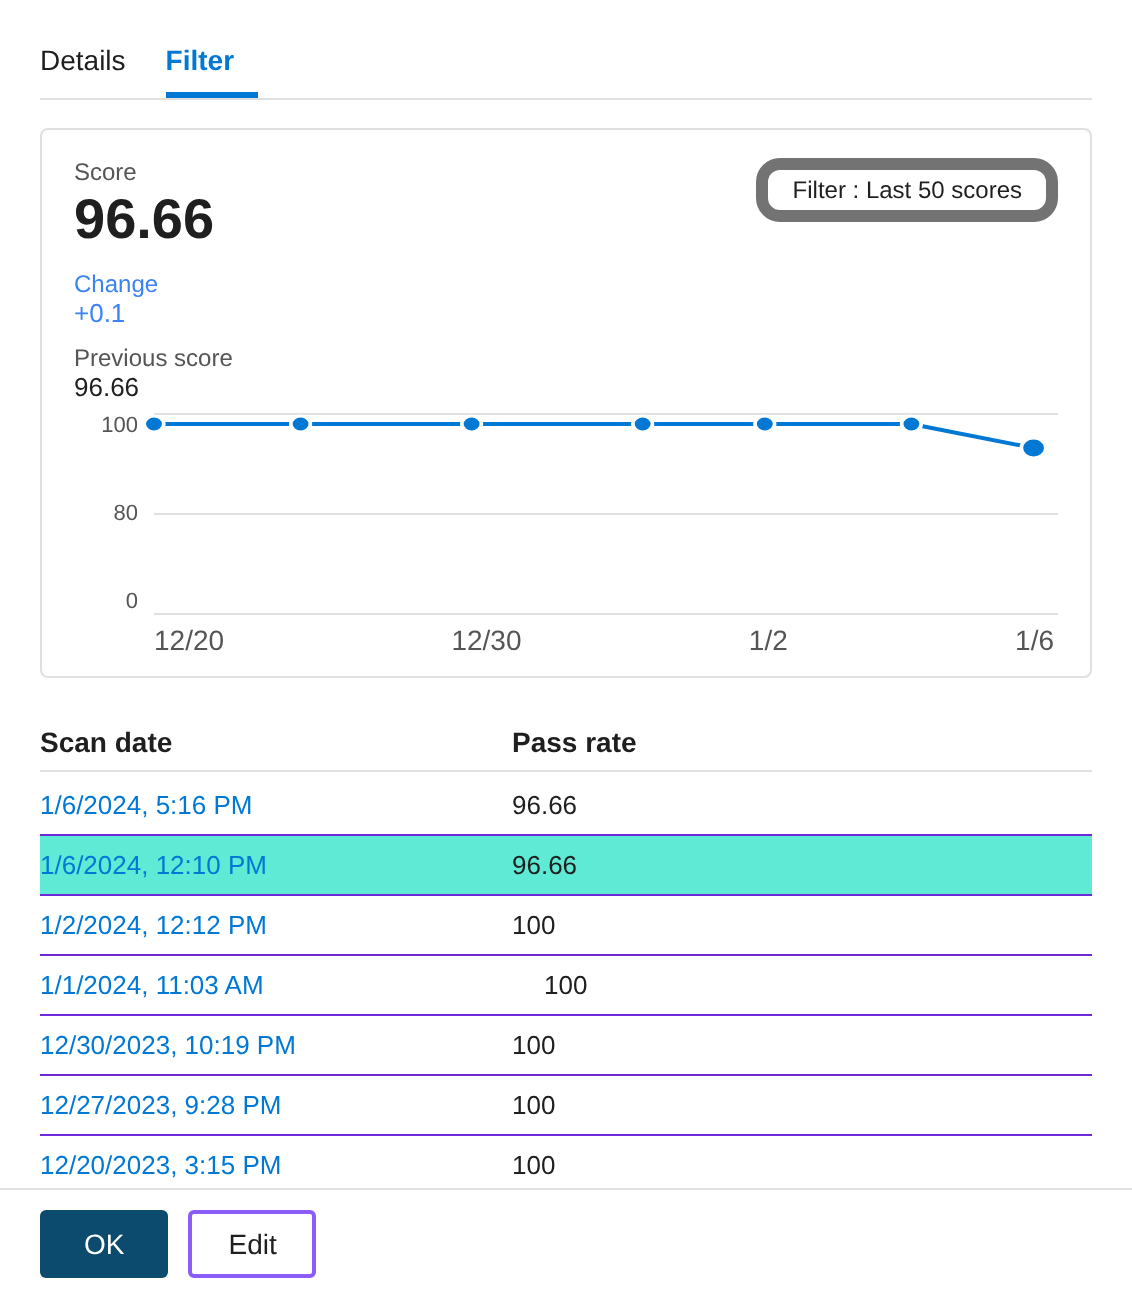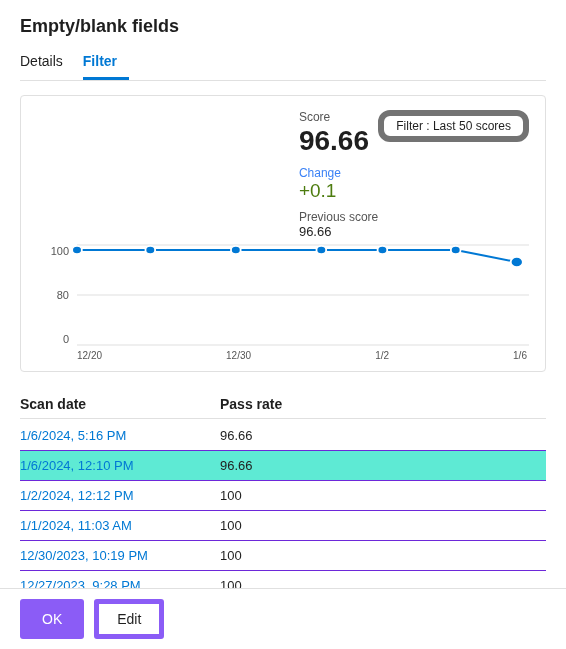--- a/index.html
+++ b/index.html
@@ -39,42 +39,42 @@
     }
     .chart-card {
       border: 1px solid #e0e0e0;
       border-radius: 4px;
       padding: 14px 16px 10px 16px;
       margin-bottom: 18px;
       background: #fff;
     }
     .chart-header {
       display: flex;
-      justify-content: flex-end;
+      justify-content: space-between;
       align-items: flex-start;
       margin-bottom: 4px;
     }
     .score-section {}
     .score-label {
       font-size: 12px;
       color: #555;
     }
     .score-value {
       font-size: 28px;
       font-weight: 700;
       line-height: 1.2;
     }
     .change-label {
       font-size: 12px;
       color: #3b82f6;
       margin-top: 8px;
     }
     .change-value {
-      font-size: 19px;
-      color: #4d7c0f;
+      font-size: 13px;
+      color: #3b82f6;
       font-weight: 500;
     }
     .prev-score-label {
       font-size: 12px;
       color: #555;
       margin-top: 8px;
     }
     .prev-score-value {
       font-size: 13px;
     }
@@ -101,38 +101,38 @@
     }
     svg.line-chart {
       width: 100%;
       height: 100px;
       overflow: visible;
     }
     .x-axis {
       display: flex;
       justify-content: space-between;
       margin-left: 40px;
-      font-size: 10px;
+      font-size: 14px;
       color: #555;
       margin-top: 4px;
       padding-right: 2px;
     }
     .table-section {
       padding: 0 0 10px 0;
     }
     .table-header {
       display: flex;
       padding: 6px 0 6px 0;
       font-weight: 600;
       font-size: 14px;
       border-bottom: 1px solid #e0e0e0;
       margin-bottom: 2px;
     }
     .col-date { width: 200px; }
-    .col-pass { flex: 1; }
+    .col-pass { flex: 1; margin-left: 36px; }
     .table-row {
       display: flex;
       padding: 7px 0;
       font-size: 13px;
       border-bottom: 1px solid #6d28d9;
     }
     .table-row:first-child {
       background: #f0f6ff;
     }
     .table-row .col-date {
@@ -148,44 +148,43 @@
       bottom: 0;
       left: 0;
       width: 566px;
       background: #fff;
       border-top: 1px solid #e0e0e0;
       padding: 10px 20px;
       display: flex;
       gap: 10px;
     }
     .btn-ok {
-      background: #8b5cf6;
+      background: #0c4a6e;
       color: #fff;
       border: none;
       padding: 7px 22px;
       border-radius: 3px;
       font-size: 14px;
       cursor: pointer;
     }
     .btn-edit {
       background: #fff;
       color: #1f1f1f;
-      border: 5px solid #8b5cf6;
+      border: 2px solid #8b5cf6;
       padding: 7px 18px;
       border-radius: 3px;
       font-size: 14px;
       cursor: pointer;
     }
     .spacer { height: 70px; }
   </style>
 </head>
 <body>
 
 <div class="page">
-  <div class="page-title">Empty/blank fields</div>
 
   <div class="tabs">
     <div class="tab">Details</div>
     <div class="tab active">Filter</div>
   </div>
 
   <div class="chart-card">
     <div class="chart-header">
       <div class="score-section">
         <div class="score-label">Score</div>
@@ -242,21 +241,21 @@
       <div class="col-pass">96.66</div>
     </div>
     <div class="table-row" style="background:#5eead4;">
       <div class="col-date">1/6/2024, 12:10 PM</div>
       <div class="col-pass">96.66</div>
     </div>
     <div class="table-row" style="background:#fff;align-items:flex-end;">
       <div class="col-date">1/2/2024, 12:12 PM</div>
       <div class="col-pass">100</div>
     </div>
-    <div class="table-row" style="background:#fff;">
+    <div class="table-row" style="background:#fff;gap:16px;">
       <div class="col-date">1/1/2024, 11:03 AM</div>
       <div class="col-pass">100</div>
     </div>
     <div class="table-row" style="background:#fff;">
       <div class="col-date">12/30/2023, 10:19 PM</div>
       <div class="col-pass">100</div>
     </div>
     <div class="table-row" style="background:#fff;">
       <div class="col-date">12/27/2023, 9:28 PM</div>
       <div class="col-pass">100</div>

